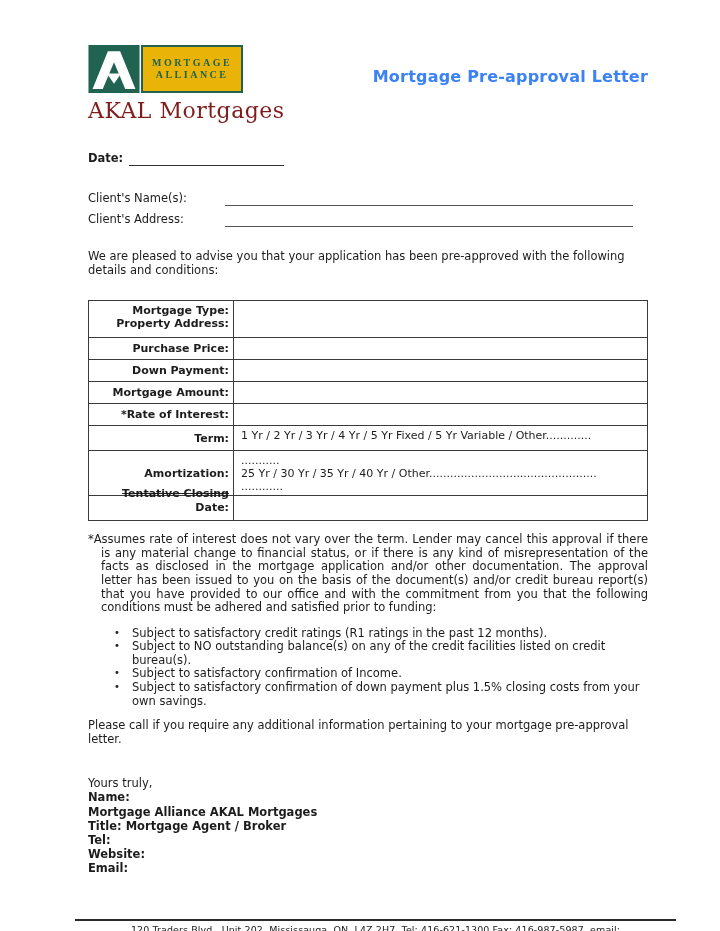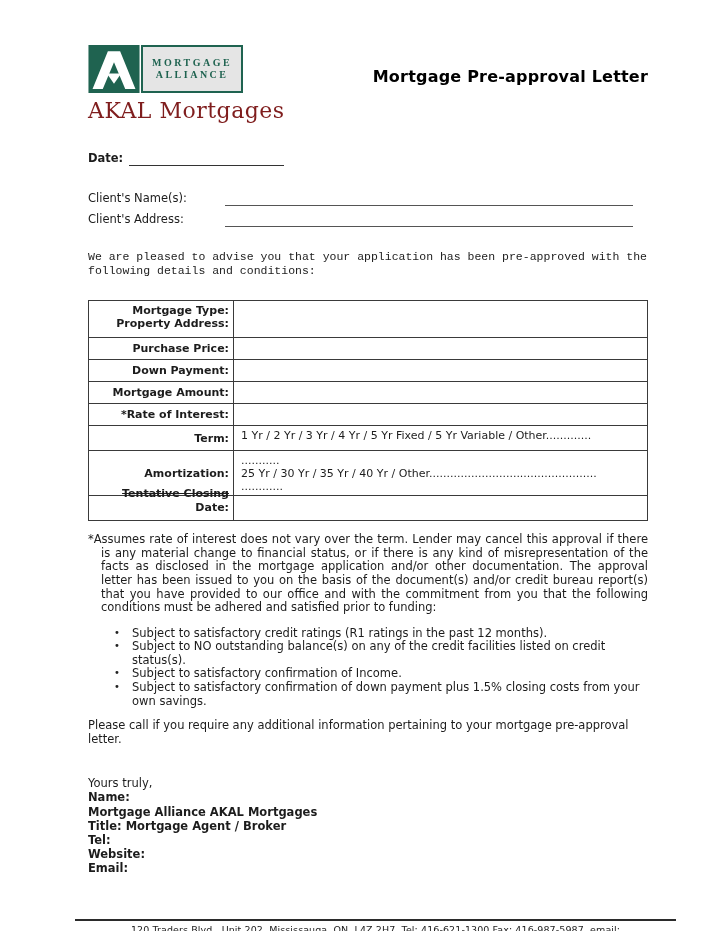--- a/index.html
+++ b/index.html
@@ -9,48 +9,48 @@
     line-height:1.2;
   }
   .content{padding:45px 72px 0 88px;}
 
   
   .header{display:flex;align-items:flex-start;}
   .logo-block{width:270px;}
   .logo-row{display:flex;align-items:stretch;height:48px;}
   .logo-mark{width:52px;height:48px;display:block;}
   .logo-textbox{
-    border:2px solid #1f6350;background:#e5e5e5;margin-left:1px;
+    border:2px solid #1f6350;background:#eab308;margin-left:1px;
     display:flex;flex-direction:column;justify-content:center;align-items:center;
     padding:1px 9px;box-sizing:border-box;height:48px;
   }
   .logo-textbox span{
     font-family:"Liberation Serif",serif;font-weight:bold;color:#1f6350;
     font-size:10px;letter-spacing:2.5px;line-height:1.25;white-space:nowrap;
   }
   .company-name{
     font-family:"DejaVu Serif",serif;font-size:22px;color:#7f1d1d;
     margin-top:5px;letter-spacing:0.5px;
   }
   .doc-title{
-    margin-left:auto;margin-top:22px;font-weight:bold;font-size:16px;color:#000000;
+    margin-left:auto;margin-top:22px;font-weight:bold;font-size:16px;color:#3b82f6;
     letter-spacing:0.2px;white-space:nowrap;
   }
 
   
   .date-row{margin-top:28px;display:flex;align-items:flex-end;}
   .date-row .lbl{font-weight:bold;}
   .fill-line{display:inline-block;border-bottom:1.5px solid #333;height:12px;}
   .date-line{width:155px;margin-left:6px;}
   .client-block{margin-top:19px;}
   .client-row{display:flex;align-items:flex-end;height:21px;}
   .client-row .lbl{width:137px;}
   .client-line{flex:1;border-bottom:1px solid #555;height:14px;max-width:408px;}
 
-  .intro{margin-top:23px;width:560px;font-family:Liberation Mono, monospace;}
+  .intro{margin-top:23px;width:560px;}
 
   
   .t-table{margin-top:22px;border:1px solid #3a3a3a;width:560px;box-sizing:border-box;font-size:11px;}
   .t-row{display:flex;border-bottom:1px solid #3a3a3a;}
   .t-row:last-child{border-bottom:none;}
   .t-label{
     width:145px;box-sizing:border-box;border-right:1px solid #3a3a3a;
     text-align:right;font-weight:bold;padding:3px 4px 2px 2px;
     display:flex;flex-direction:column;justify-content:center;align-items:flex-end;
   }
@@ -166,21 +166,21 @@
           </div>
         </div>
         <div class="t-value"></div>
       </div>
     </div>
 
     <div class="footnote">*Assumes rate of interest does not vary over the term. Lender may cancel this approval if there is any material change to financial status, or if there is any kind of misrepresentation of the facts as disclosed in the mortgage application and/or other documentation. The approval letter has been issued to you on the basis of the document(s) and/or credit bureau report(s) that you have provided to our office and with the commitment from you that the following conditions must be adhered and satisfied prior to funding:</div>
 
     <ul class="conditions">
       <li>Subject to satisfactory credit ratings (R1 ratings in the past 12 months).</li>
-      <li>Subject to NO outstanding balance(s) on any of the credit facilities listed on credit status(s).</li>
+      <li>Subject to NO outstanding balance(s) on any of the credit facilities listed on credit bureau(s).</li>
       <li>Subject to satisfactory confirmation of Income.</li>
       <li>Subject to satisfactory confirmation of down payment plus 1.5% closing costs from your own savings.</li>
     </ul>
 
     <div class="closing">Please call if you require any additional information pertaining to your mortgage pre-approval letter.</div>
 
     <div class="valediction">Yours truly,</div>
 
     <div class="signature">
       <div>Name:</div>

